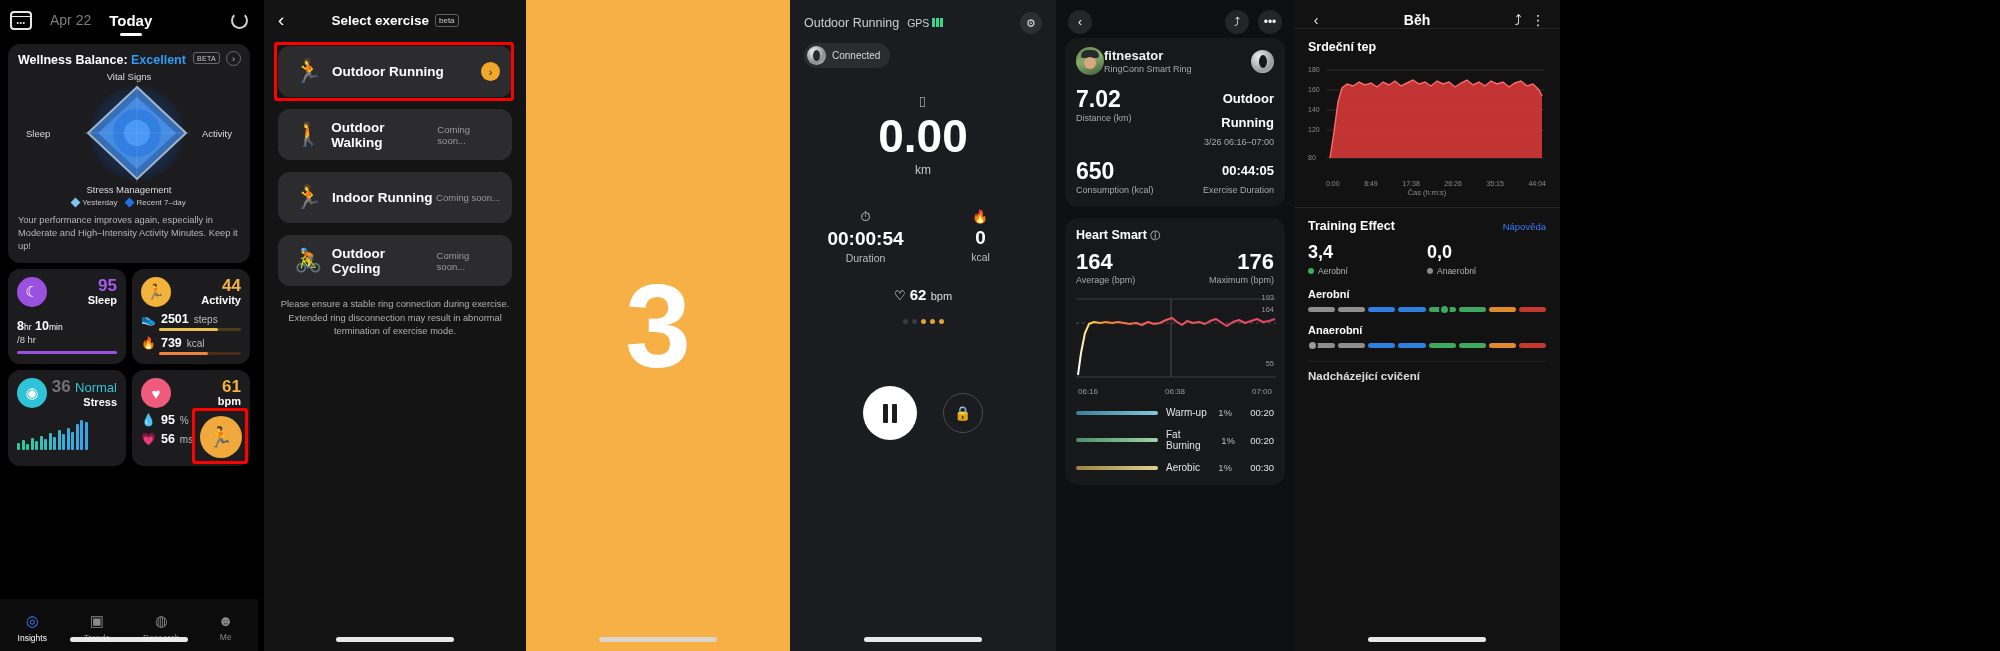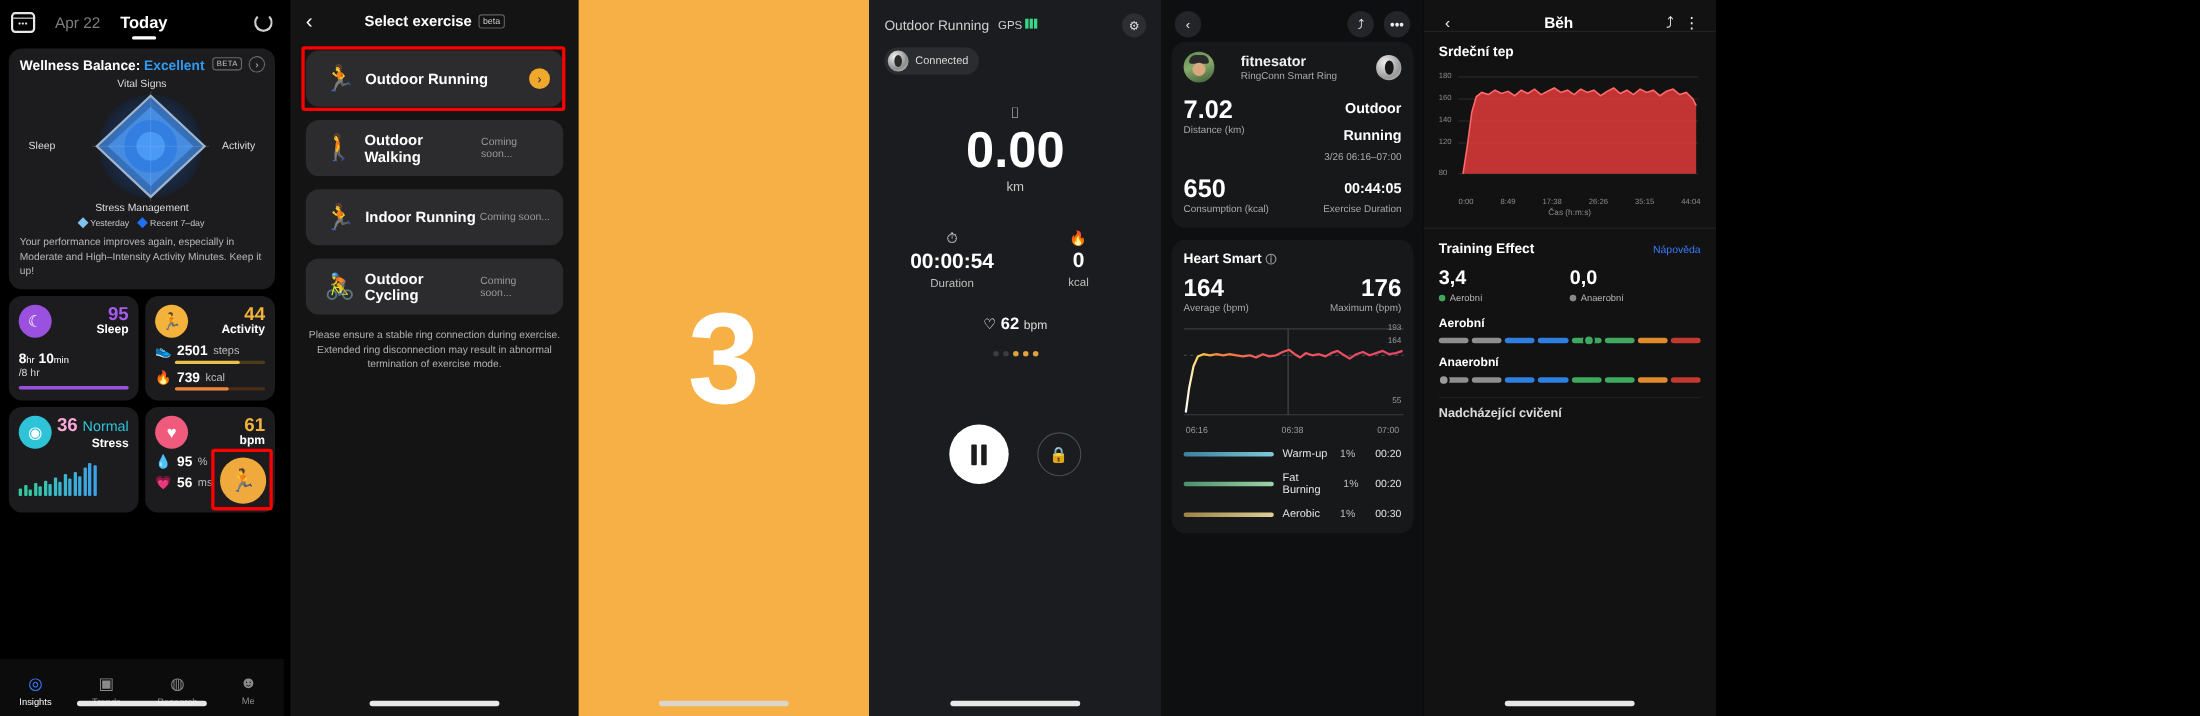--- a/index.html
+++ b/index.html
@@ -136,21 +136,21 @@
   .btn-pause i { width:5px; height:19px; background:#1c1c1e; display:block; border-radius:1px; }
   .btn-lock { width:40px; height:40px; border-radius:50%; border:1.5px solid #4a4c4f;
       display:flex; align-items:center; justify-content:center; color:#ddd; font-size:14px; }
 
   
   .p5-head { display:flex; align-items:center; padding:10px 12px 0; }
   .circ-btn { width:24px; height:24px; border-radius:50%; background:#232528; color:#eee;
       font-size:12px; display:flex; align-items:center; justify-content:center; }
   .p5-head .sp { margin-left:auto; display:flex; gap:9px; }
   .card5 { background:#17181a; border-radius:13px; margin:4px 9px 0; padding:9px 11px 12px; }
-  .usr { display:flex; align-items:center; gap:24px; }
+  .usr { display:flex; align-items:center; gap:0; }
   .ava { width:28px; height:28px; border-radius:50%; flex:none;
       background:linear-gradient(160deg,#5d8a4c 0%,#87ab6d 45%,#3f5c36 100%); position:relative; overflow:hidden; }
   .ava::before { content:""; position:absolute; left:5px; top:3px; width:18px; height:8px;
       border-radius:9px 9px 3px 3px; background:#2a2a2c; }
   .ava::after { content:""; position:absolute; left:8px; top:10px; width:12px; height:12px;
       border-radius:50%; background:#d9a87e; }
   .uname { font-size:13px; font-weight:700; color:#f0f0f0; }
   .usub { font-size:9px; color:#a8a8a8; margin-top:1px; }
   .ring-badge { margin-left:auto; width:23px; height:23px; border-radius:50%;
       background:radial-gradient(circle at 35% 30%,#eee,#999 65%,#d7d7d7); display:flex;
@@ -305,21 +305,21 @@
           <div style="position:absolute;left:0;top:0;height:3px;width:100%;background:#4a2d18;border-radius:2px"></div>
           <div style="position:absolute;left:0;top:0;height:3px;width:60%;background:#f0833c;border-radius:2px"></div>
         </div>
       </div>
 
       <div class="mcard" style="min-height:96px">
         <div class="mc-head">
           <div class="mc-icon" style="background:#2ec3d6">◉</div>
           <div class="mc-right">
             <div>
-              <span class="mc-val" style="color:#f9a8d4">36</span>
+              <span class="mc-val" style="color:#737373">36</span>
               <span style="color:#2ec3d6;font-size:13px">Normal</span>
             </div>
             <div class="mc-lab">Stress</div>
           </div>
         </div>
         <div class="spark">
           <i style="height:7px;background:#35c8a0"></i>
             <i style="height:10px;background:#35c8a0"></i>
           <i style="height:6px;background:#35c8a0"></i>
             <i style="height:12px;background:#35c8a0"></i>

